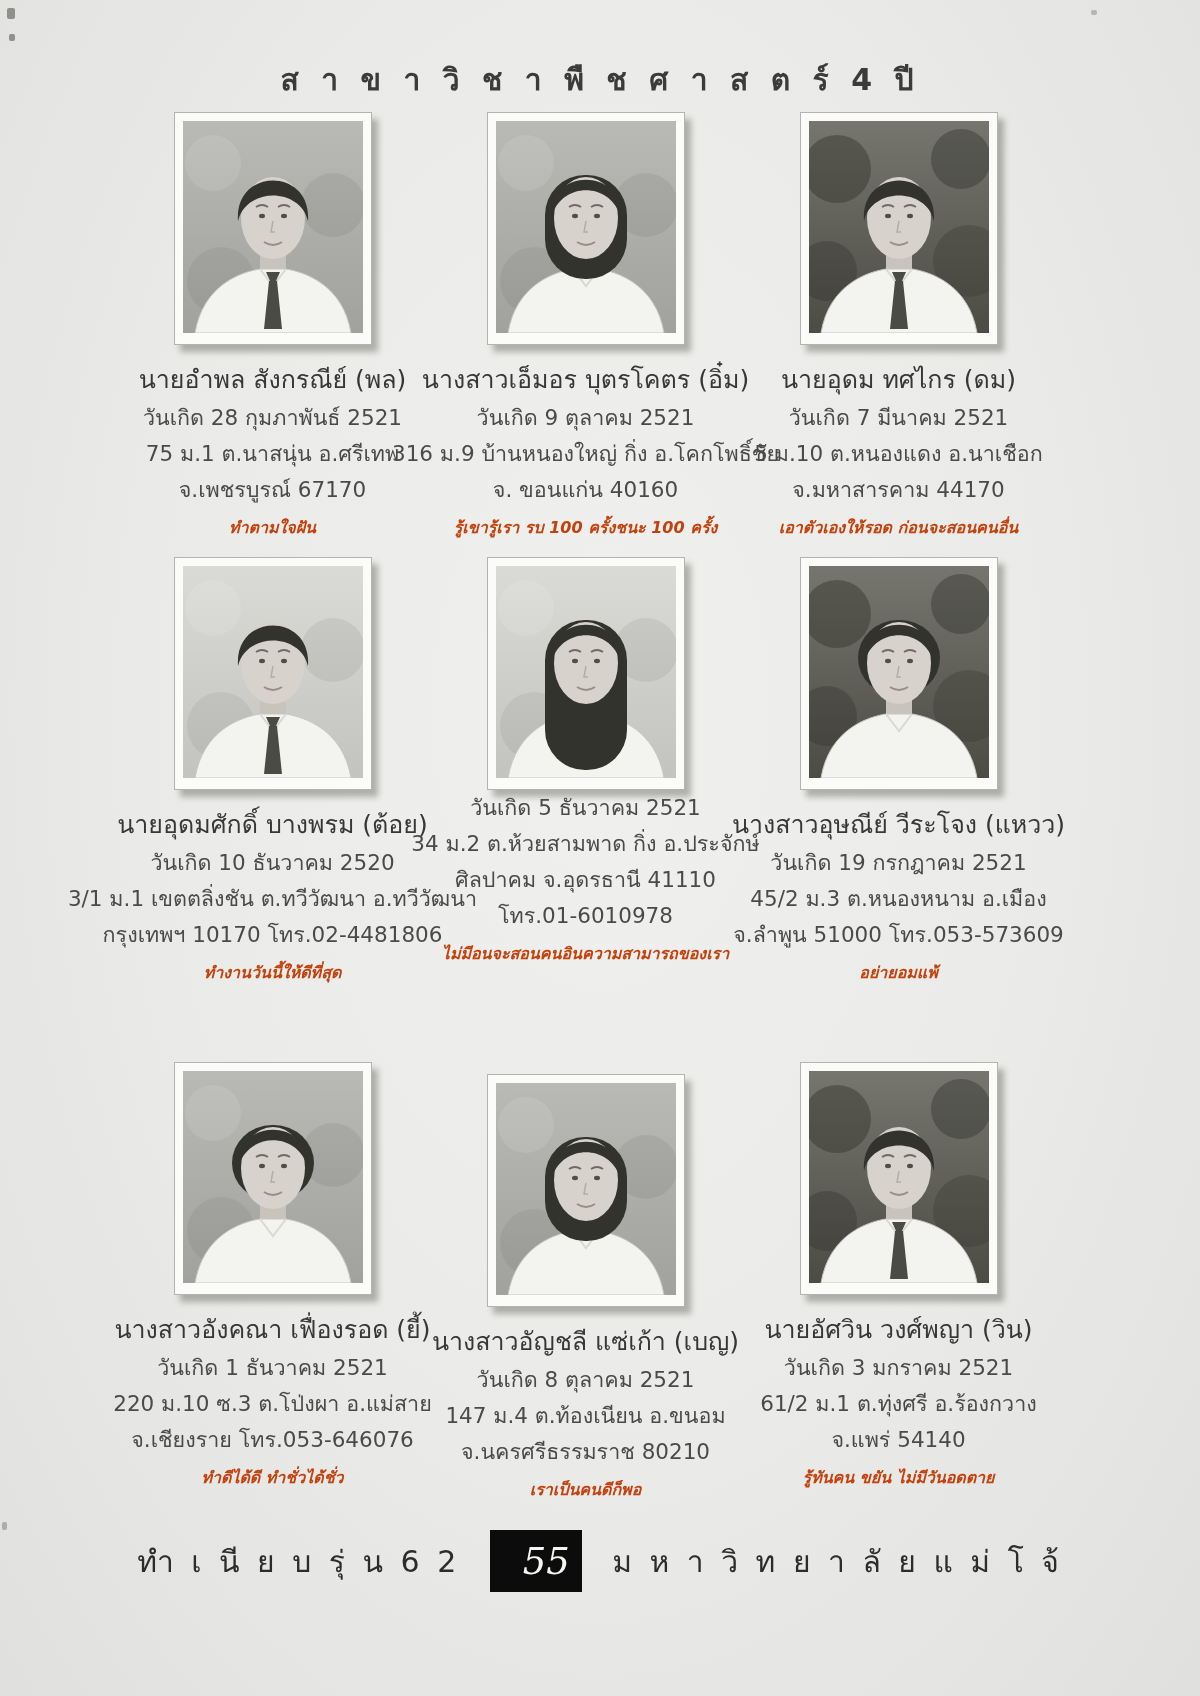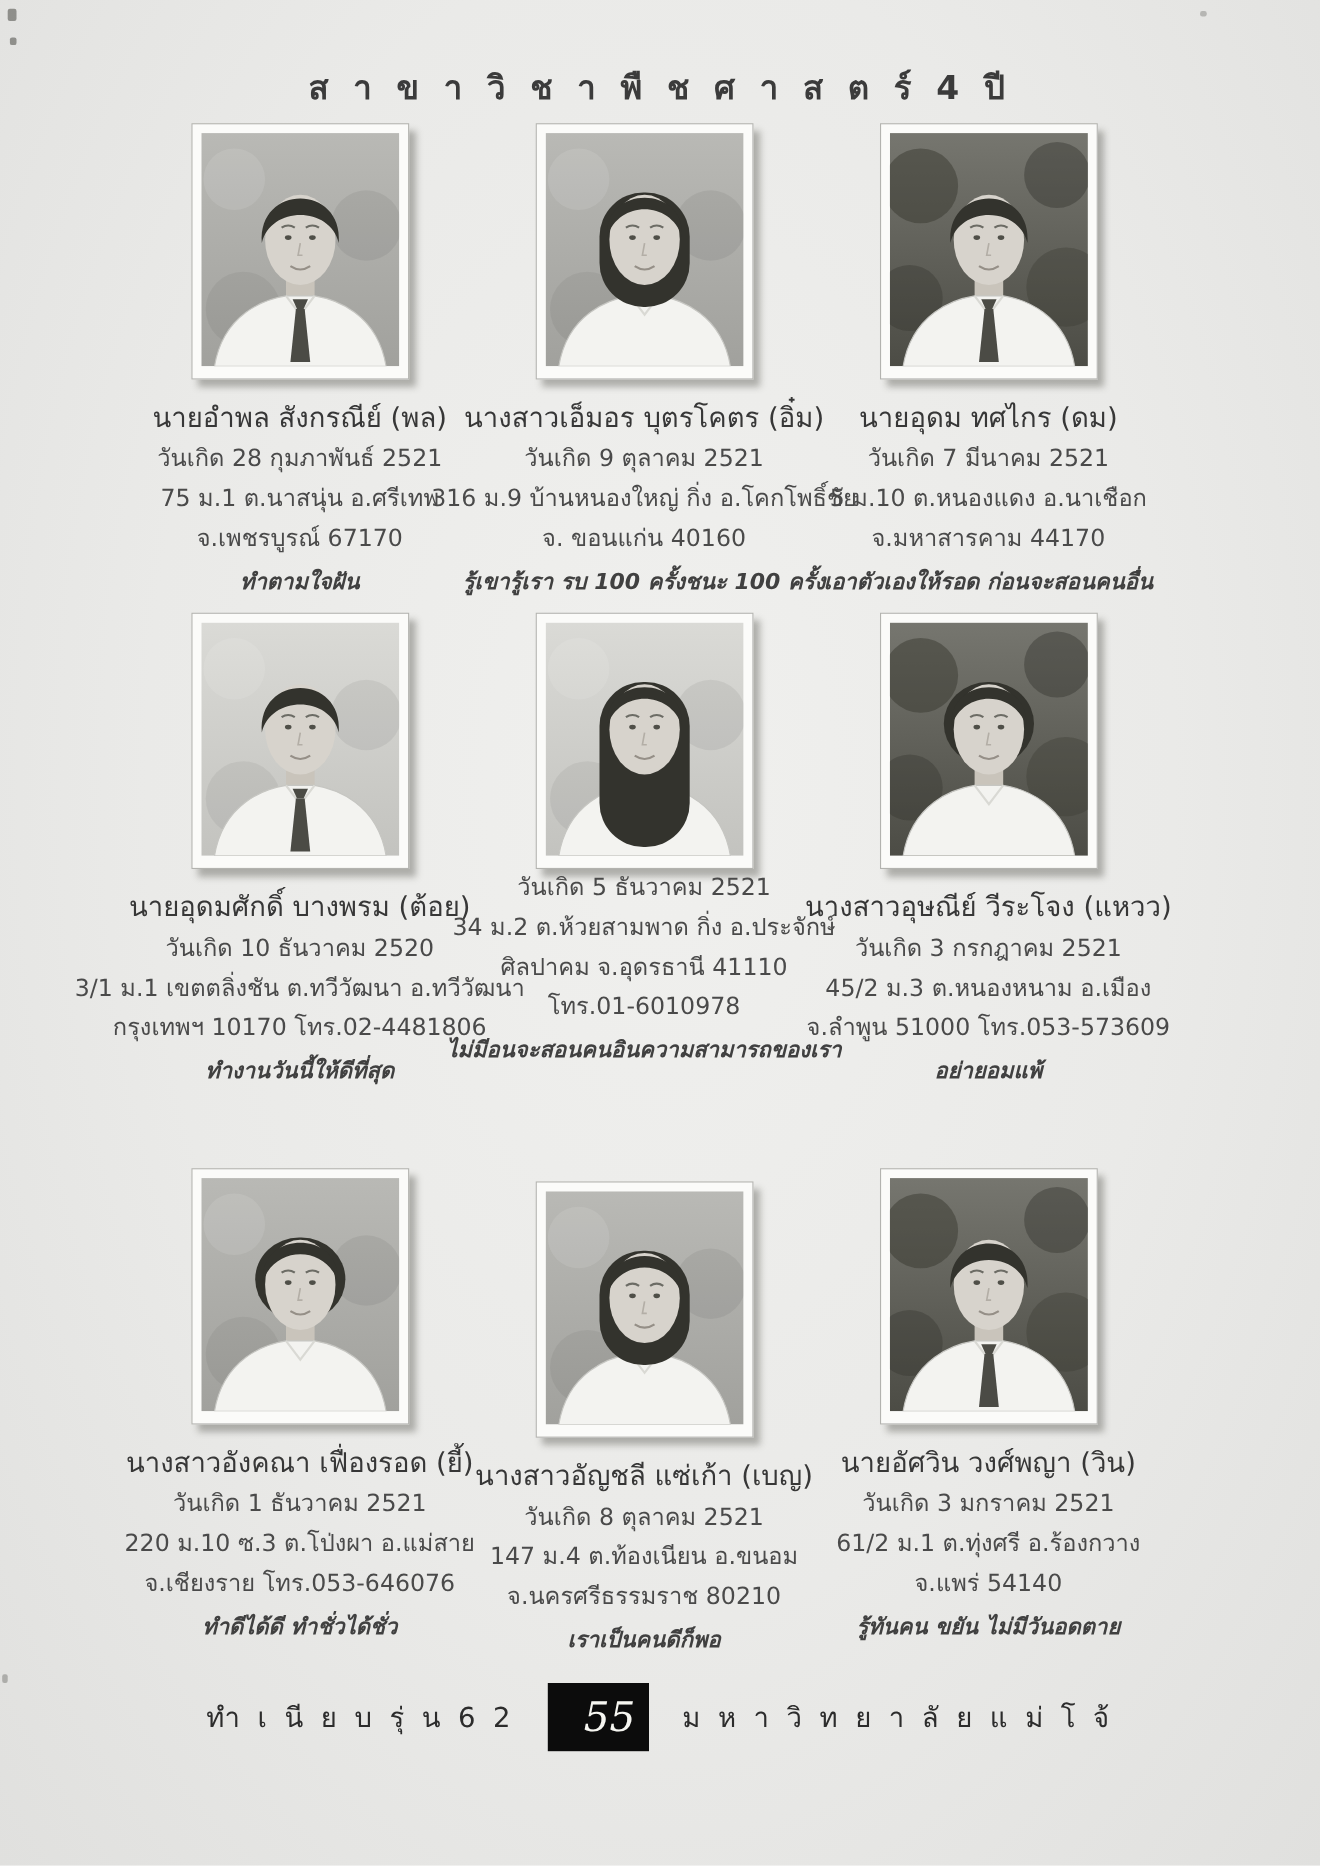--- a/index.html
+++ b/index.html
@@ -22,28 +22,28 @@
   .card{display:flex;flex-direction:column;align-items:center;text-align:center;}
   .photo{
     background:#fbfbf9;padding:8px 8px 11px 8px;border:1px solid #b3b3af;
     box-shadow:6px 7px 6px rgba(70,70,64,0.38);
   }
   .photo svg{display:block;width:180px;height:212px;}
   .sname{font-size:25px;line-height:40px;margin-top:15px;color:#373737;white-space:nowrap;text-align:center;}
   .line{font-size:21.5px;line-height:36px;color:#4a4a4a;white-space:nowrap;}
   .line:empty{display:none;}
   .motto{
-    font-size:20px;line-height:38px;font-style:italic;font-weight:600;
-    color:#404040;white-space:nowrap;margin-top:1px;
+    font-size:16px;line-height:38px;font-style:italic;font-weight:600;
+    color:#c2410c;white-space:nowrap;margin-top:1px;
   }
   .footer{
     position:absolute;top:1530px;left:0;width:1200px;
     display:flex;justify-content:center;align-items:center;gap:30px;
   }
-  .ftext{font-size:25px;letter-spacing:4px;color:#2c2c2c;white-space:nowrap;}
+  .ftext{font-size:30px;letter-spacing:4px;color:#2c2c2c;white-space:nowrap;}
   .pagebox{
     width:72px;height:62px;background:#0c0c0c;color:#f6f6f1;
     display:flex;align-items:center;justify-content:center;
     font-family:"DejaVu Serif","Liberation Serif",serif;
     font-style:italic;font-size:37px;padding-left:20px;
   }
 </style>
 </head>
 <body>
 
@@ -238,21 +238,21 @@
             <rect x="49" y="54" width="82" height="76" rx="40" fill="#33332d"></rect>
             <ellipse cx="90" cy="97" rx="32" ry="41" fill="#d7d3cc"></ellipse>
             <path d="M56,94 C53,47 127,47 124,94 C113,61 67,61 56,94 Z" fill="#33332d"></path>
             <path d="M73,86 q6,-4 12,0 M95,86 q6,-4 12,0" stroke="#6c6c65" stroke-width="2" fill="none"></path>
             <ellipse cx="79" cy="95" rx="3" ry="2.2" fill="#4f4f48"></ellipse>
             <ellipse cx="101" cy="95" rx="3" ry="2.2" fill="#4f4f48"></ellipse>
             <path d="M90,100 l-2,11 h4" fill="none" stroke="#b3aea6" stroke-width="1.5"></path>
             <path d="M81,121 q9,6 18,0" fill="none" stroke="#958f87" stroke-width="2"></path>
           </svg></span></div>
     <div class="sname">นางสาวอุษณีย์ วีระโจง (แหวว)</div>
-    <div class="line">วันเกิด 3 กรกฎาคม 2521</div>
+    <div class="line">วันเกิด 19 กรกฎาคม 2521</div>
     <div class="line">45/2 ม.3 ต.หนองหนาม อ.เมือง</div>
     <div class="line">จ.ลำพูน 51000 โทร.053-573609</div>
 
     <div class="motto">อย่ายอมแพ้</div>
   </div>
 
   <div class="card">
     <div class="photo"><span class="portrait-slot"><svg viewBox="0 0 180 212" xmlns="http://www.w3.org/2000/svg">
             <defs>
               <linearGradient id="pg6" x1="0" y1="0" x2="0" y2="1">

